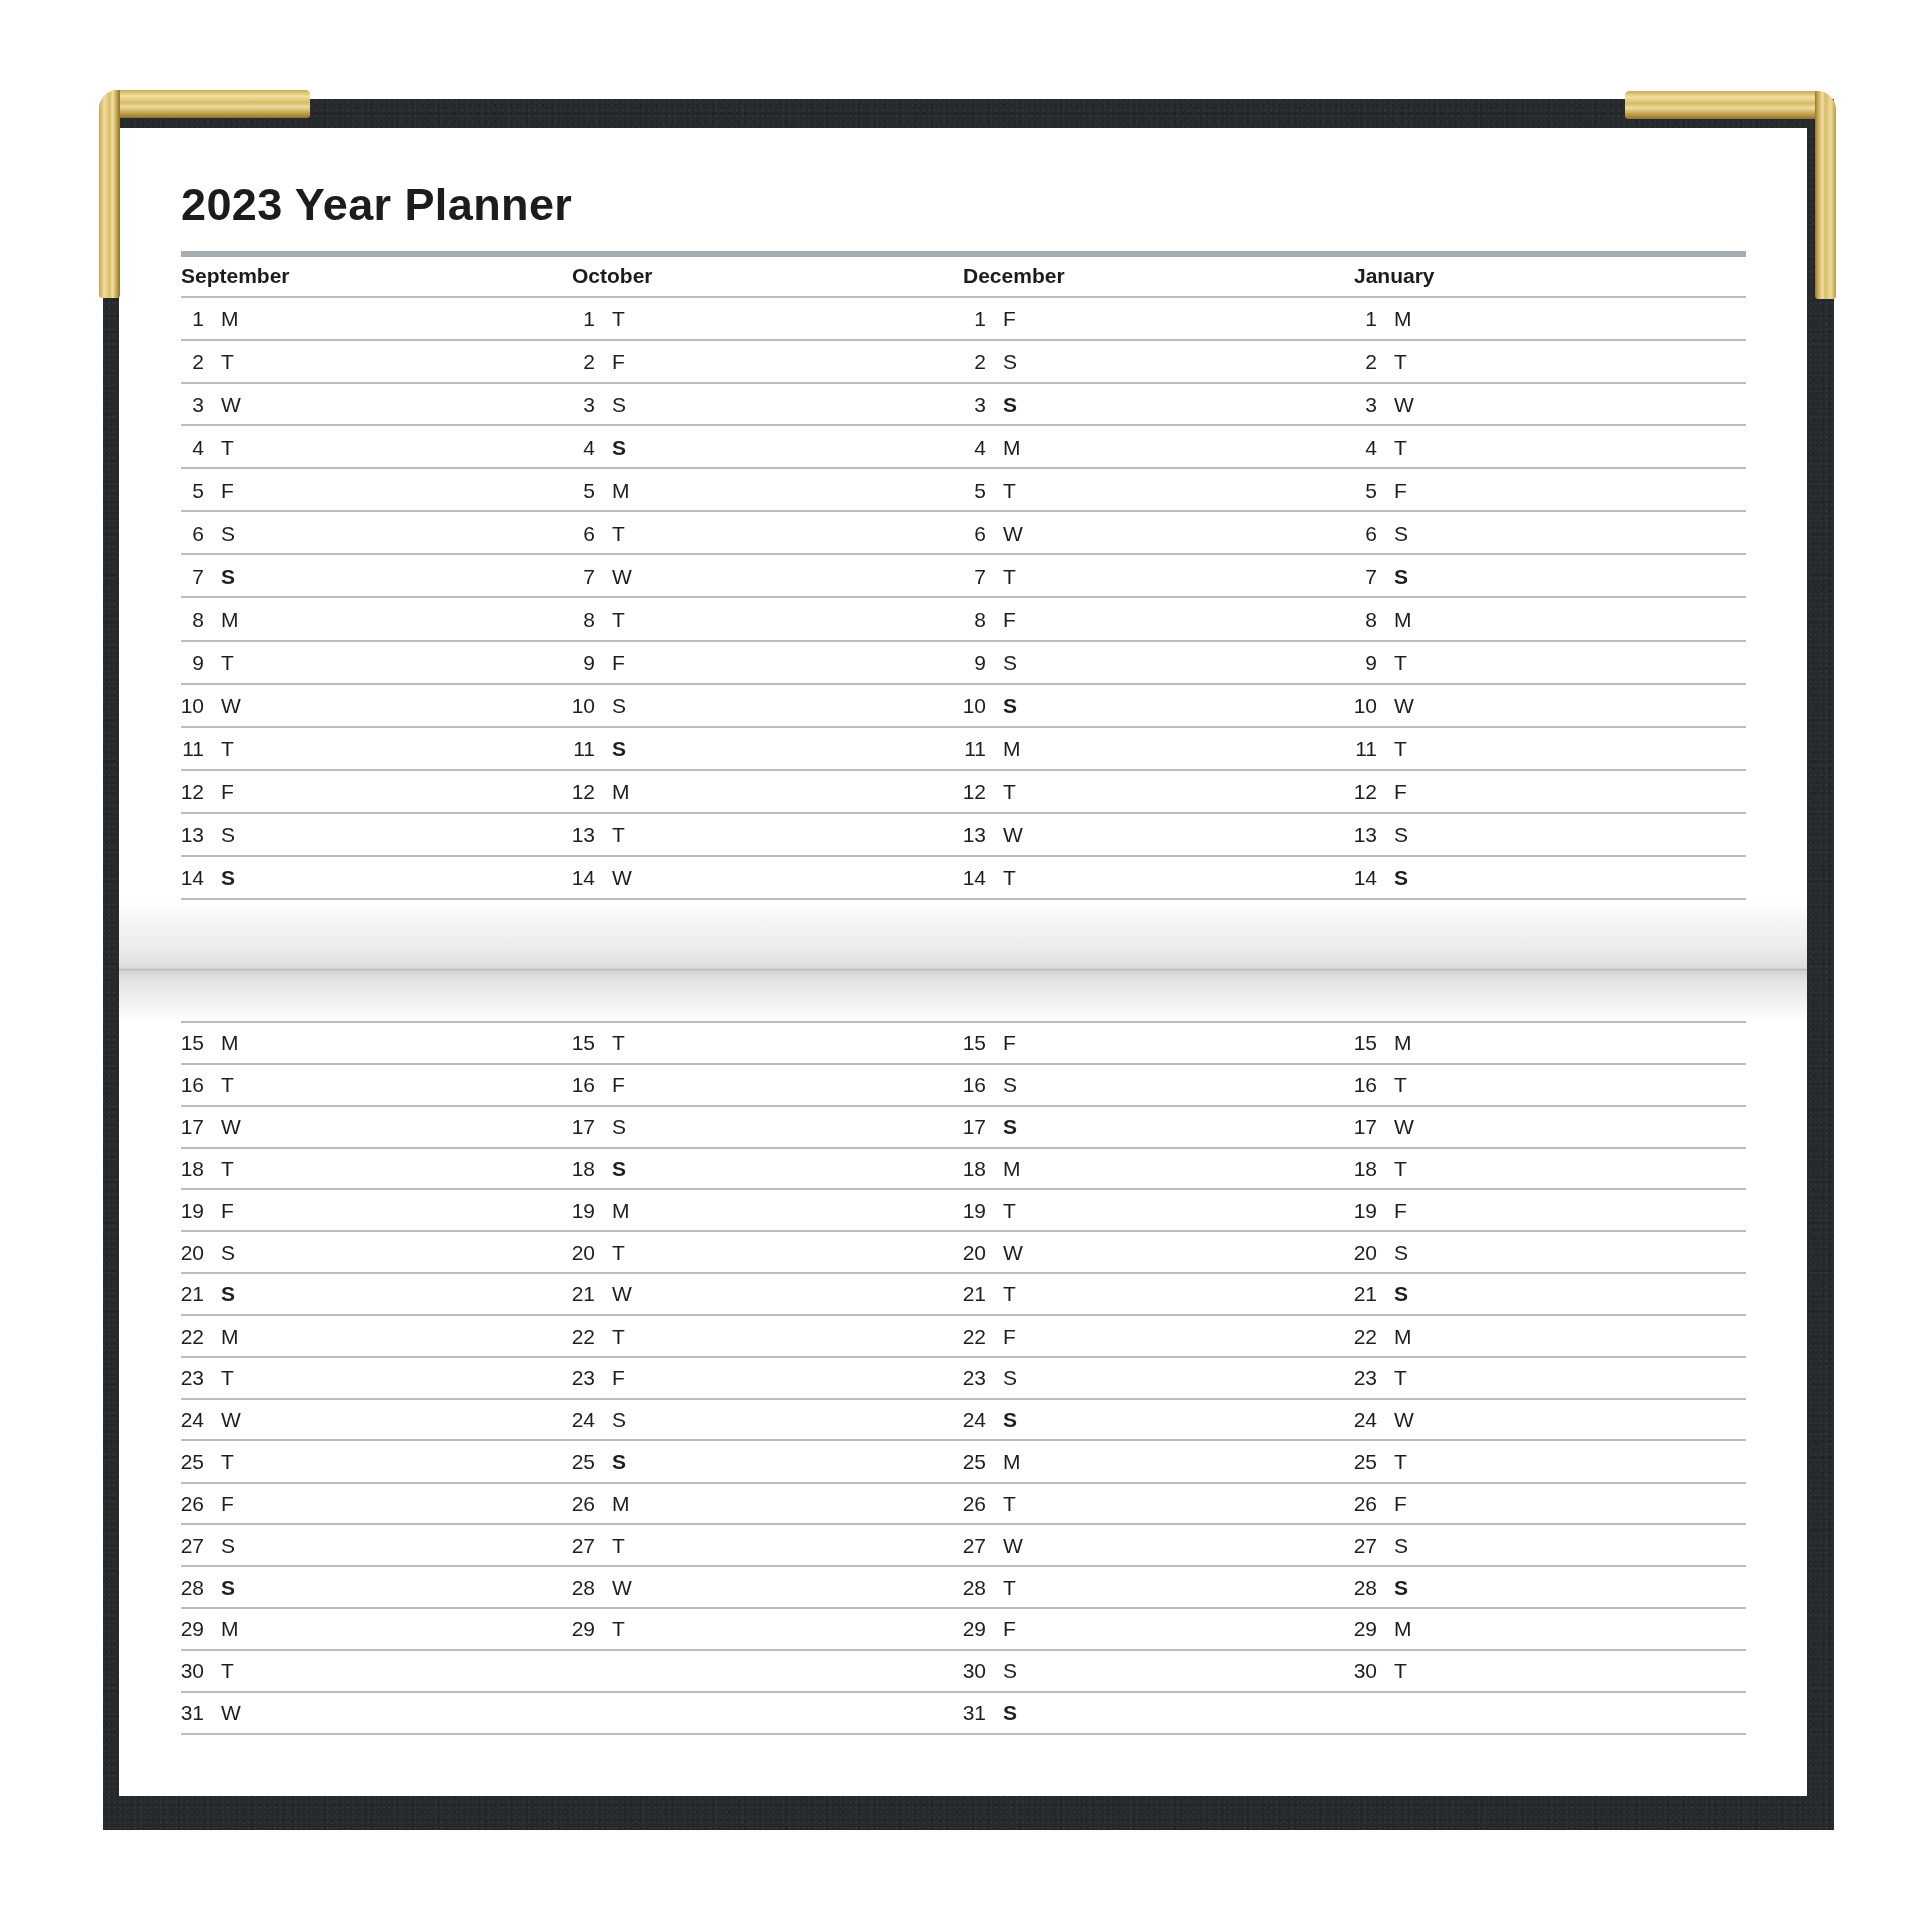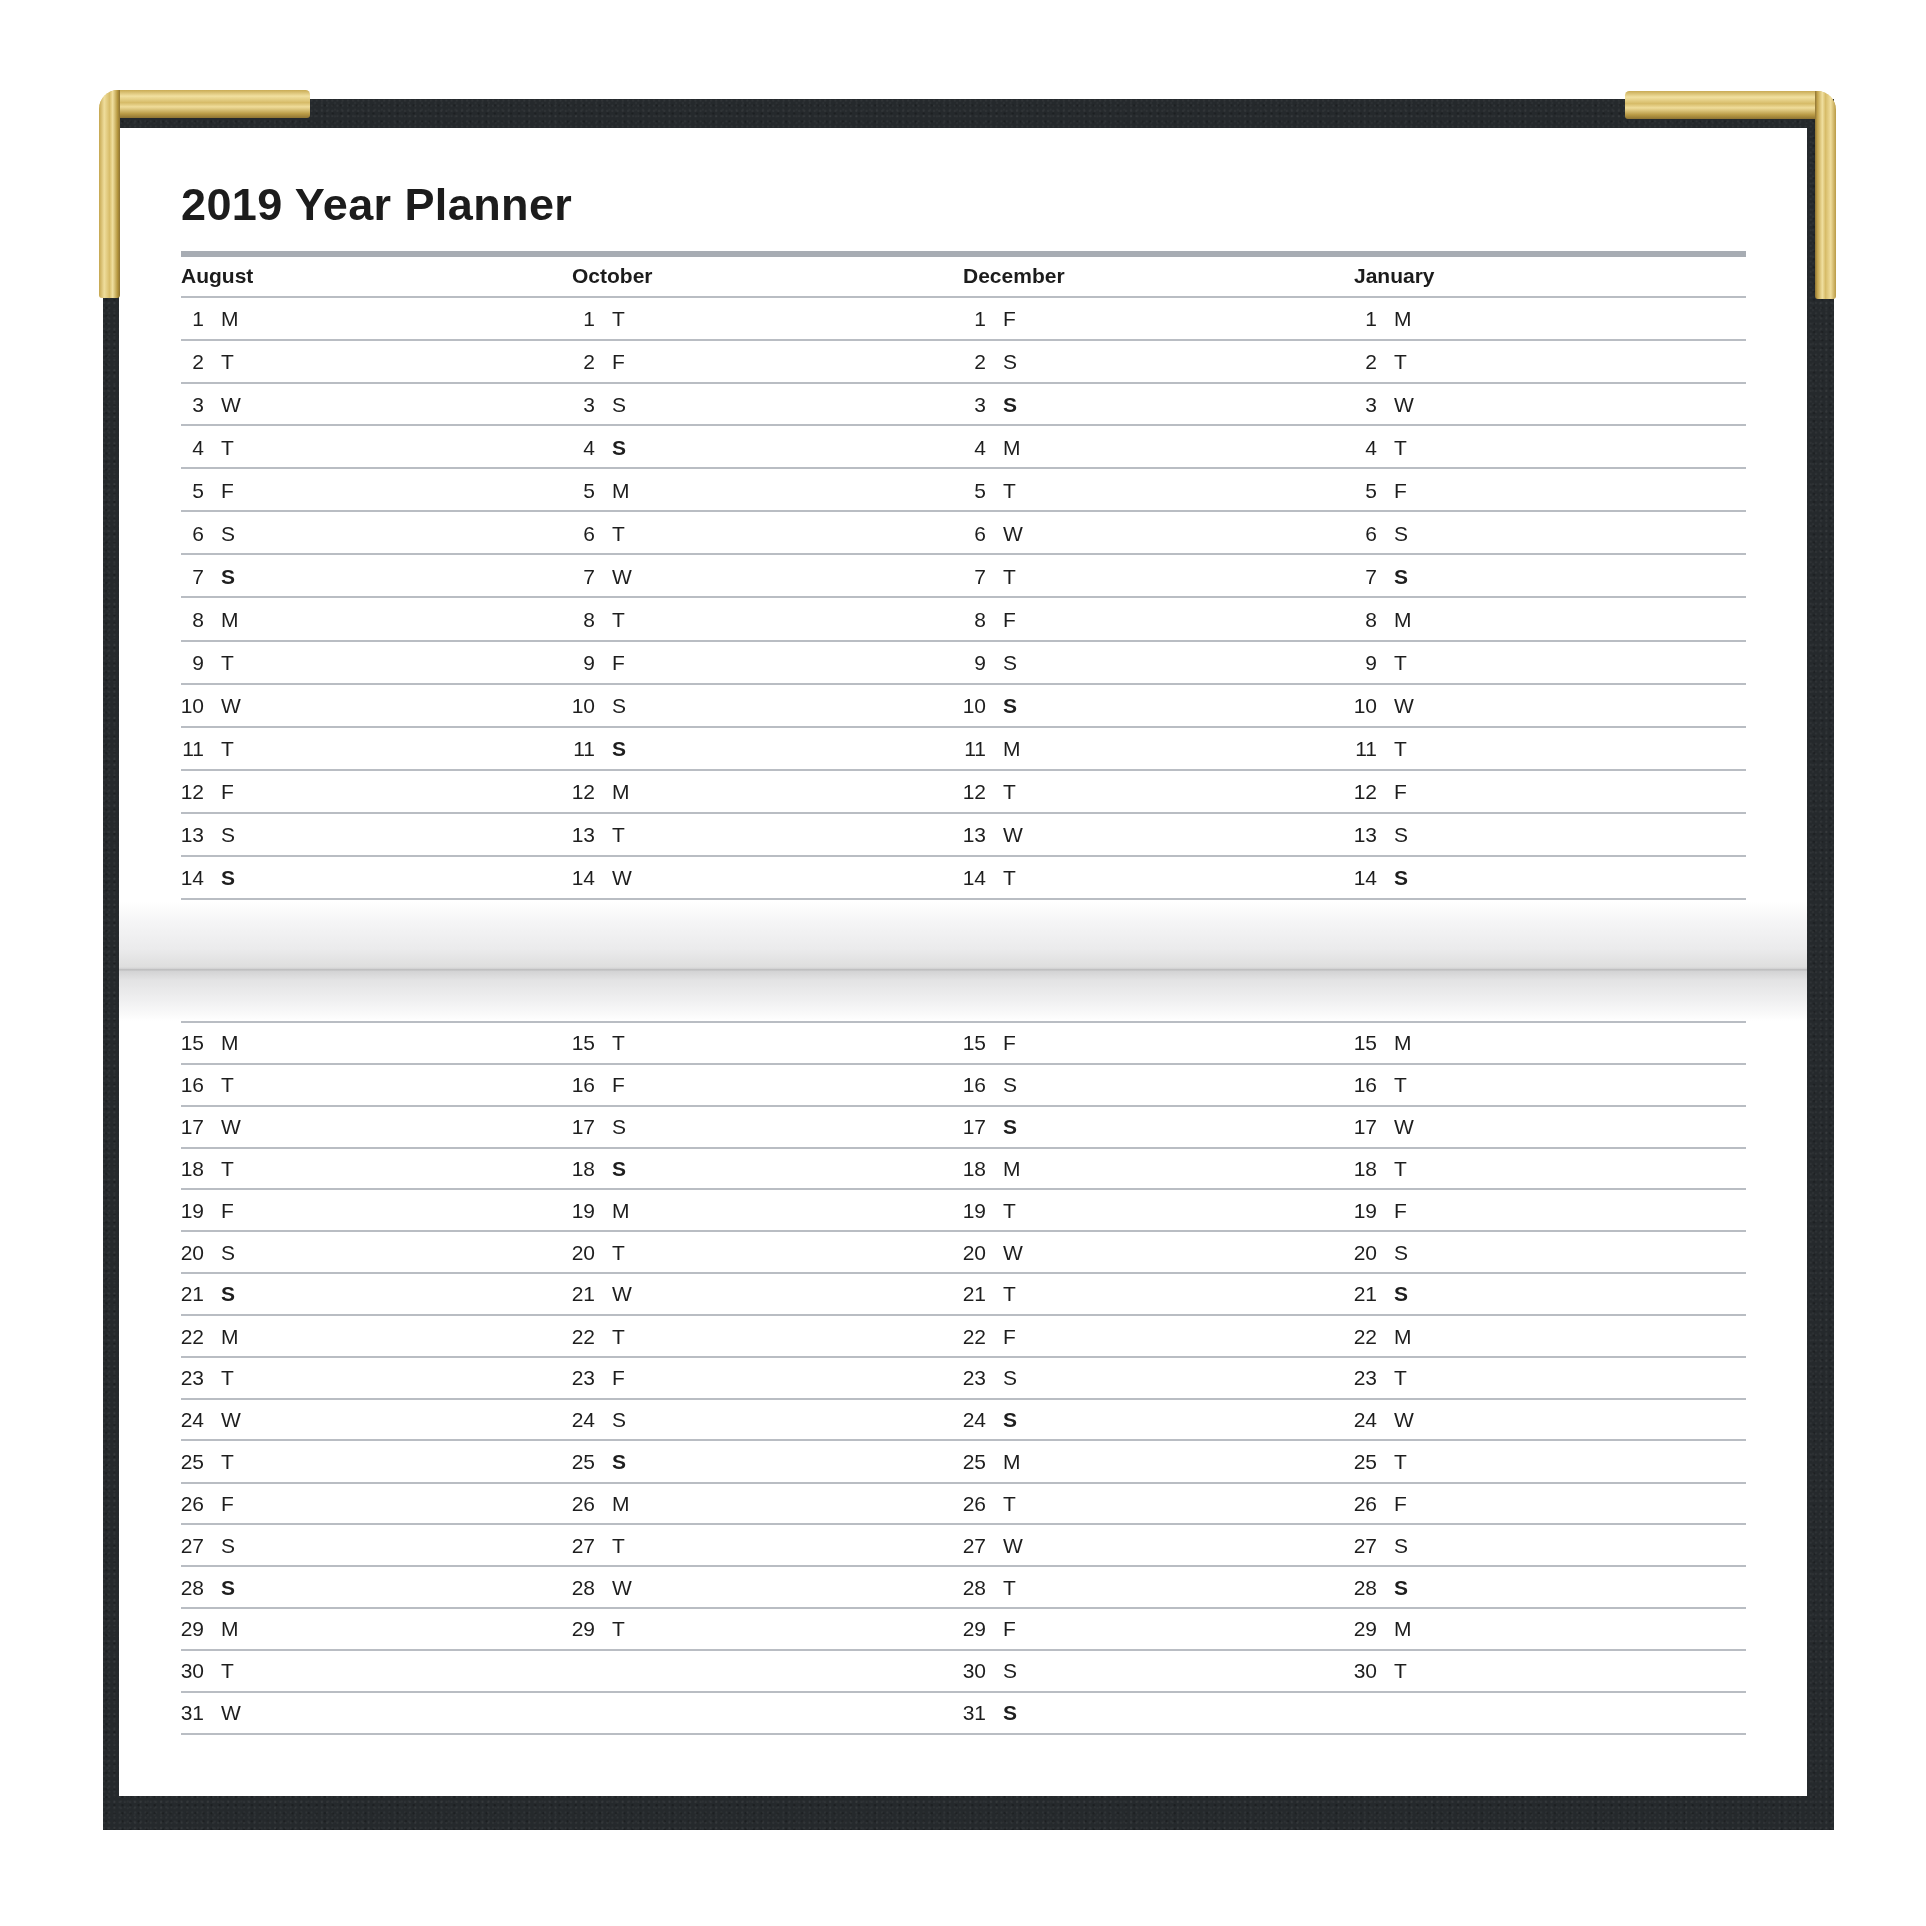--- a/index.html
+++ b/index.html
@@ -38,21 +38,21 @@
 
 <div class="gold left" style="left:99px;top:90px;">
   <div class="h"></div>
   <div class="v"></div>
 </div>
 <div class="gold right" style="left:1625px;top:91px;">
   <div class="h"></div>
   <div class="v"></div>
 </div>
 
-<div class="title">2019 Year Planner</div>
+<div class="title">2023 Year Planner</div>
 <div class="thick-rule"></div>
 
 <div class="fold"></div>
 
 <div id="grid">
     <div class="hline" style="top: 296px;"></div>
     <div class="hline" style="top: 339px;"></div>
     <div class="hline" style="top: 382px;"></div>
     <div class="hline" style="top: 424px;"></div>
     <div class="hline" style="top: 467px;"></div>
@@ -77,21 +77,21 @@
     <div class="hline" style="top: 1356px;"></div>
     <div class="hline" style="top: 1398px;"></div>
     <div class="hline" style="top: 1439px;"></div>
     <div class="hline" style="top: 1482px;"></div>
     <div class="hline" style="top: 1523px;"></div>
     <div class="hline" style="top: 1565px;"></div>
     <div class="hline" style="top: 1607px;"></div>
     <div class="hline" style="top: 1649px;"></div>
     <div class="hline" style="top: 1691px;"></div>
     <div class="hline" style="top: 1733px;"></div>
-    <div class="month-head" style="left: 181px;">August</div>
+    <div class="month-head" style="left: 181px;">September</div>
     <div class="day" style="top: 304px; left: 160px; width: 62px;">
       <span class="num" style="right: 18px;">1</span>
       <span class="wd" style="left: 61px;">M</span>
     </div>
     <div class="day" style="top: 347px; left: 160px; width: 62px;">
       <span class="num" style="right: 18px;">2</span>
       <span class="wd" style="left: 61px;">T</span>
     </div>
     <div class="day" style="top: 390px; left: 160px; width: 62px;">
       <span class="num" style="right: 18px;">3</span>

